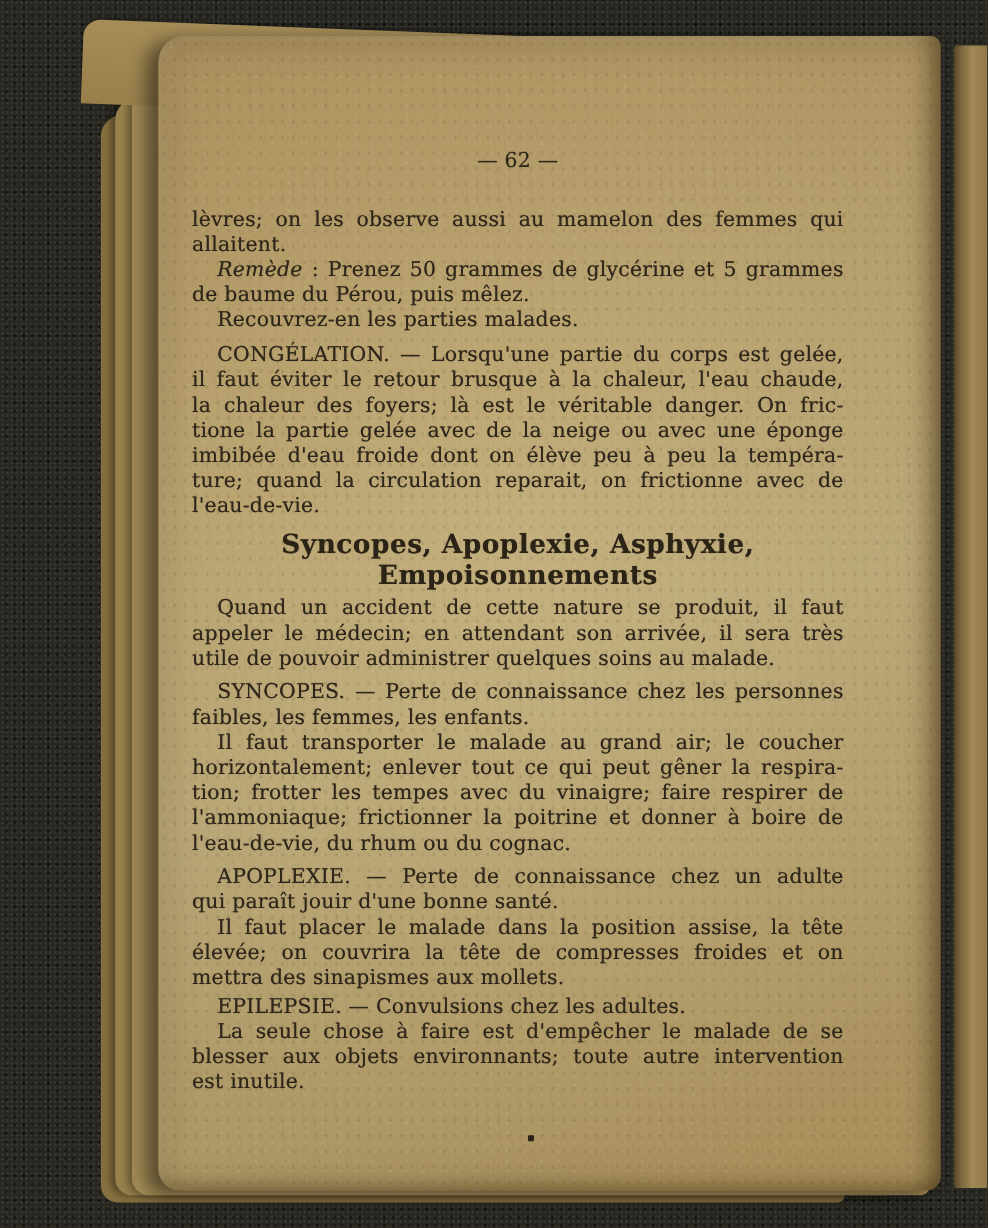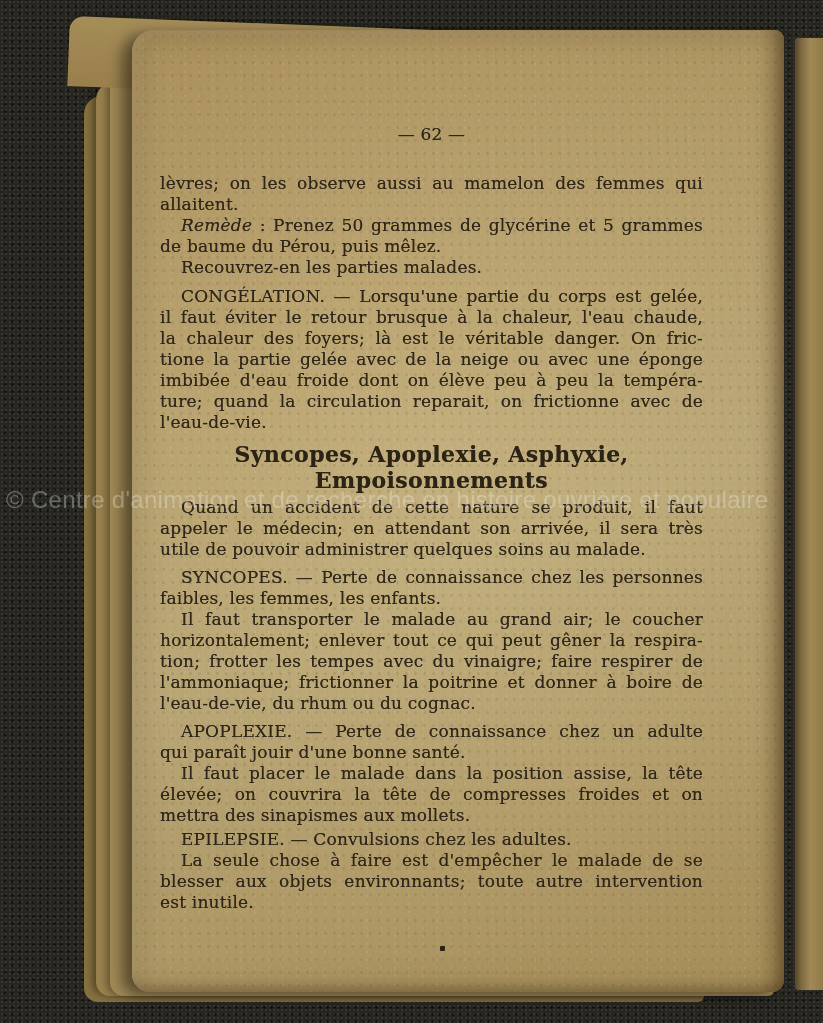--- a/index.html
+++ b/index.html
@@ -164,15 +164,14 @@
         <span class="line indent">La seule chose à faire est d'empêcher le malade de se</span>
         <span class="line">blesser aux objets environnants; toute autre intervention</span>
         <span class="line last">est inutile.</span>
       </p>
 
     </div>
   </div>
 
   <div class="speck"></div>
 
-  <div class="watermark">© Centre d'animation et de recherche en histoire ouvrière et populaire</div>
 
 </div>
 
 </body></html>

